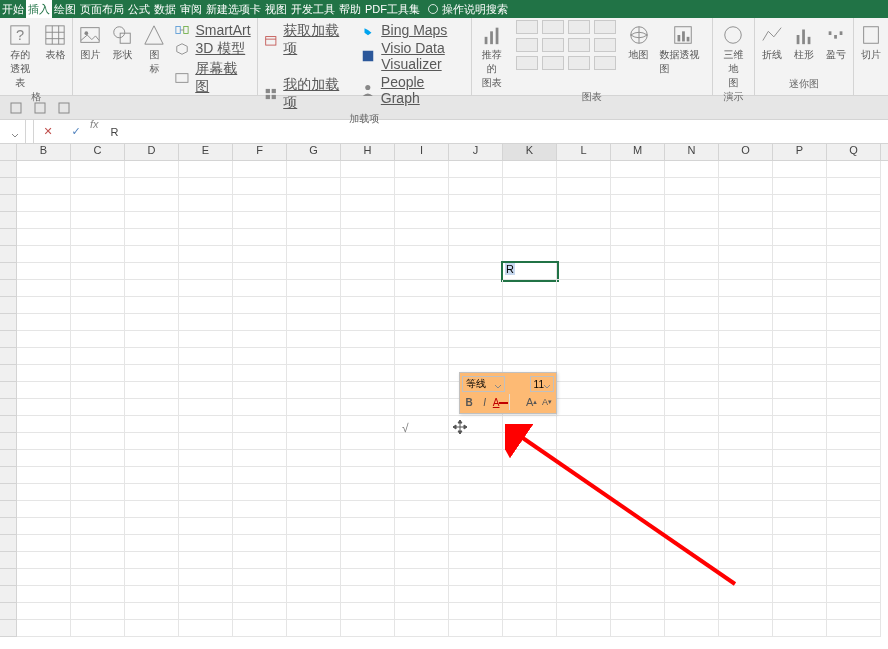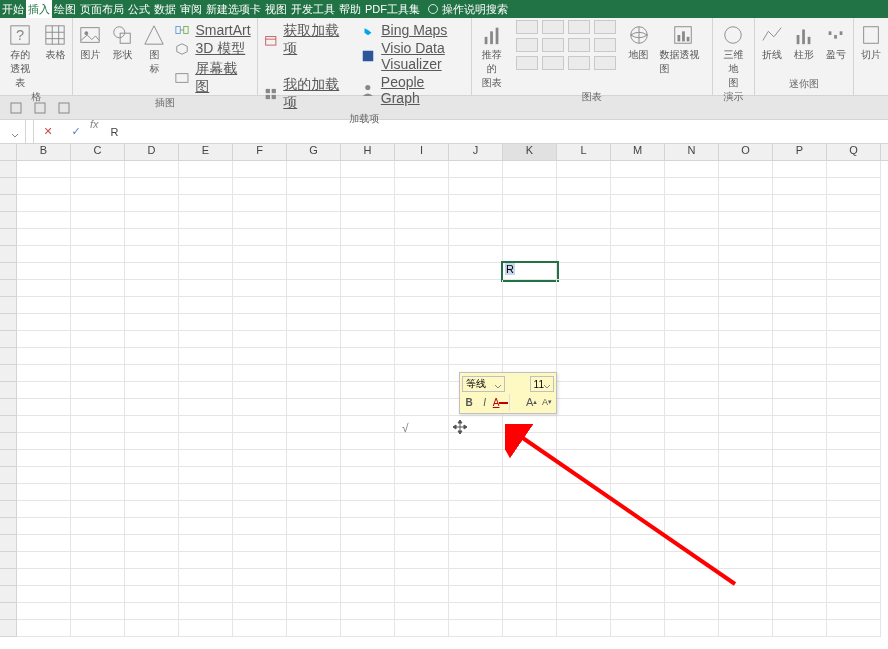--- a/index.html
+++ b/index.html
@@ -48,21 +48,21 @@
   .col-h { width: 54px; text-align: center; font-size: 11px; color: #444; border-right: 1px solid #d4d4d4; }
   .col-h.sel { background: #e1e1e1; }
   .rows { }
   .row { display: flex; height: 17px; }
   .row-h { width: 17px; background: #f0f0f0; border-right: 1px solid #d4d4d4; border-bottom: 1px solid #d4d4d4; }
   .cell { width: 54px; border-right: 1px solid #e5e5e5; border-bottom: 1px solid #e5e5e5; font-size: 11px; padding: 0 2px; position: relative; }
   .cell.editing { outline: 2px solid #217346; background: #fff; }
   .cell.editing span { background: #c7d8ee; padding: 0 1px; }
 
   
-  .mini-toolbar { position: absolute; left: 459px; top: 228px; width: 98px; background: #fef9c3; border: 1px solid #c0c0c0; box-shadow: 1px 1px 3px rgba(0,0,0,.15); padding: 2px; font-size: 10px; }
+  .mini-toolbar { position: absolute; left: 459px; top: 228px; width: 98px; background: #fdba74; border: 1px solid #c0c0c0; box-shadow: 1px 1px 3px rgba(0,0,0,.15); padding: 2px; font-size: 10px; }
   .mini-row { display: flex; align-items: center; gap: 1px; height: 18px; }
   .mini-sel { border: 1px solid #c0c0c0; height: 16px; font-size: 10px; display: flex; align-items: center; padding: 0 3px; }
   .mini-sel.font { flex: 5; }
   .mini-sel.size { flex: 2; margin-left: 24px; }
   .mini-btn { width: 15px; height: 16px; display: flex; align-items: center; justify-content: center; color: #555; }
   .mini-btn.b { font-weight: bold; }
   .mini-btn.i { font-style: italic; }
   .mini-btn.u { text-decoration: underline; color: #c00000; }
   .mini-btn.u .bar { display:block; width:10px; height:2px; background:#c00000; margin-top:1px; }
 
@@ -159,21 +159,20 @@
           <span>3D 模型</span>
         </div>
         <div class="btn-small">
           <span class="icon"><svg viewBox="0 0 16 16">
                 <rect x="1" y="3" width="14" height="10" fill="none" stroke="#888"></rect>
               </svg></span>
           <span>屏幕截图</span>
         </div>
       </div>
     </div>
-    <div class="rgroup-label">插图</div>
   </div>
 
   <div class="rgroup">
     <div class="rgroup-body">
       <div class="btn-list">
         <div class="btn-small">
           <span class="icon"><svg viewBox="0 0 16 16">
                 <rect x="2" y="4" width="12" height="10" fill="none" stroke="#c0504d"></rect>
                 <line x1="2" y1="7" x2="14" y2="7" stroke="#c0504d"></line>
               </svg></span>

